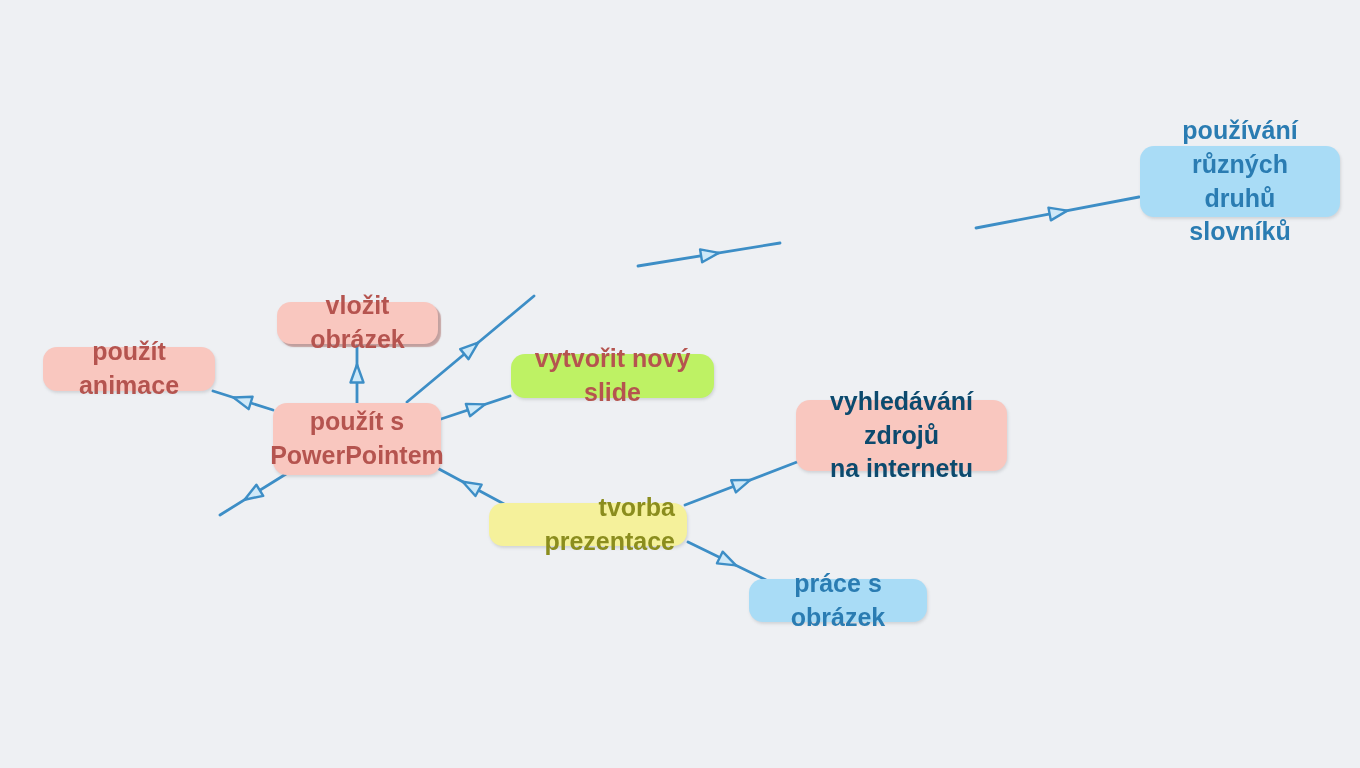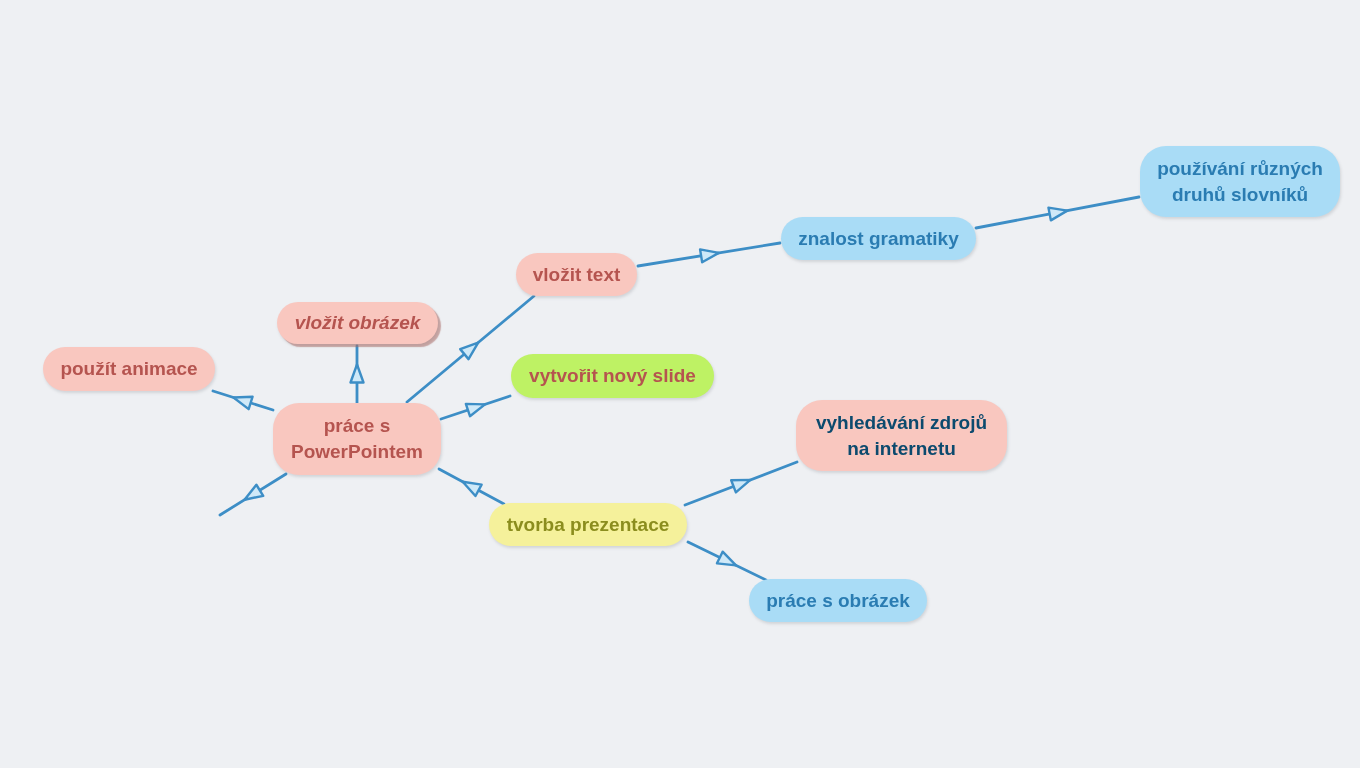--- a/index.html
+++ b/index.html
@@ -21,31 +21,30 @@
   }
   .node {
     position: absolute;
     box-sizing: border-box;
     display: flex;
     align-items: center;
     justify-content: center;
     text-align: center;
     white-space: pre-line;
     font-weight: bold;
-    font-size: 19px;
+    font-size: 25px;
     line-height: 1.35;
     padding: 2px 12px;
-    border-radius: 26px;
+    border-radius: 14px;
     box-shadow: 1px 2px 3px rgba(110,115,125,0.22);
     cursor: default;
     user-select: none;
   }
   .node.selected {
     box-shadow: 3px 3px 1px rgba(172,110,104,0.55), 1px 2px 3px rgba(110,115,125,0.2);
-    font-style: italic;
   }
 </style>
 </head>
 <body>
 
 <div class="canvas">
 
   <svg class="edges" width="1360" height="768" viewBox="0 0 1360 768">
       <line x1="357" y1="403" x2="357" y2="346" stroke="#3d8ec6" stroke-width="2.8" stroke-linecap="round"></line>
       <polygon points="10,0 -8,-6.5 -8,6.5" transform="translate(357,374.5) rotate(-90)" fill="#cfe9f8" stroke="#3d8ec6" stroke-width="2.4" stroke-linejoin="round"></polygon>
@@ -64,25 +63,23 @@
       <line x1="976" y1="228" x2="1139" y2="197" stroke="#3d8ec6" stroke-width="2.8" stroke-linecap="round"></line>
       <polygon points="10,0 -8,-6.5 -8,6.5" transform="translate(1057.5,212.5) rotate(-10.768144561107833)" fill="#cfe9f8" stroke="#3d8ec6" stroke-width="2.4" stroke-linejoin="round"></polygon>
       <line x1="685" y1="505" x2="797" y2="462" stroke="#3d8ec6" stroke-width="2.8" stroke-linecap="round"></line>
       <polygon points="10,0 -8,-6.5 -8,6.5" transform="translate(741,483.5) rotate(-21.003222711434265)" fill="#cfe9f8" stroke="#3d8ec6" stroke-width="2.4" stroke-linejoin="round"></polygon>
       <line x1="688" y1="542" x2="766" y2="580" stroke="#3d8ec6" stroke-width="2.8" stroke-linecap="round"></line>
       <polygon points="10,0 -8,-6.5 -8,6.5" transform="translate(727,561) rotate(25.97439396243132)" fill="#cfe9f8" stroke="#3d8ec6" stroke-width="2.4" stroke-linejoin="round"></polygon>
     </svg>
 
   <div class="node" style="left: 1140px; top: 146px; width: 200px; height: 71px; background: rgb(169, 220, 246); color: rgb(42, 124, 178);">používání různých
 druhů slovníků</div>
-  <div class="node" style="left: 781px; top: 217px; width: 195px; height: 43px; background: rgb(169, 220, 246); color: rgb(42, 124, 178);">znalost gramatiky</div>
-  <div class="node" style="left: 516px; top: 253px; width: 121px; height: 43px; background: rgb(249, 199, 191); color: rgb(181, 84, 79);">vložit text</div>
   <div class="node selected" style="left: 277px; top: 302px; width: 161px; height: 42px; background: rgb(249, 199, 191); color: rgb(181, 84, 79);">vložit obrázek</div>
   <div class="node" style="left: 43px; top: 347px; width: 172px; height: 44px; background: rgb(249, 199, 191); color: rgb(181, 84, 79);">použít animace</div>
   <div class="node" style="left: 511px; top: 354px; width: 203px; height: 44px; background: #bef264; color: rgb(181, 84, 79);">vytvořit nový slide</div>
-  <div class="node" style="left: 273px; top: 403px; width: 168px; height: 72px; background: rgb(249, 199, 191); color: rgb(181, 84, 79);">práce s
+  <div class="node" style="left: 273px; top: 403px; width: 168px; height: 72px; background: rgb(249, 199, 191); color: rgb(181, 84, 79);">použít s
 PowerPointem</div>
   <div class="node" style="left: 796px; top: 400px; width: 211px; height: 71px; background: rgb(249, 199, 191); color: #0c4a6e;">vyhledávání zdrojů
 na internetu</div>
   <div class="node" style="left: 489px; top: 503px; width: 198px; height: 43px; background: rgb(245, 241, 155); color: rgb(139, 141, 30); text-align: right;">tvorba prezentace</div>
   <div class="node" style="left: 749px; top: 579px; width: 178px; height: 43px; background: rgb(169, 220, 246); color: rgb(42, 124, 178);">práce s obrázek</div>
 
 </div>
 
 </body></html>

